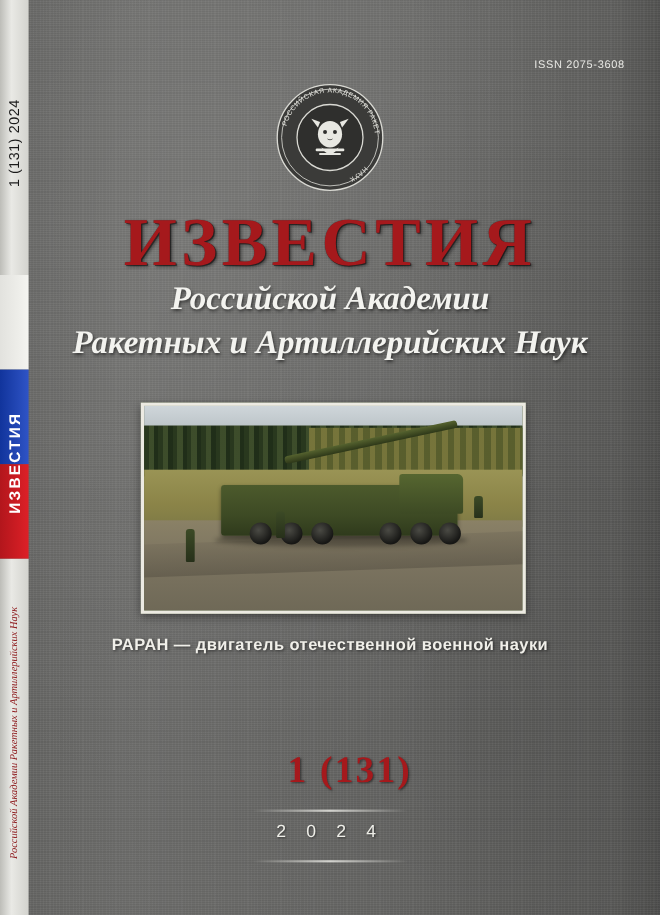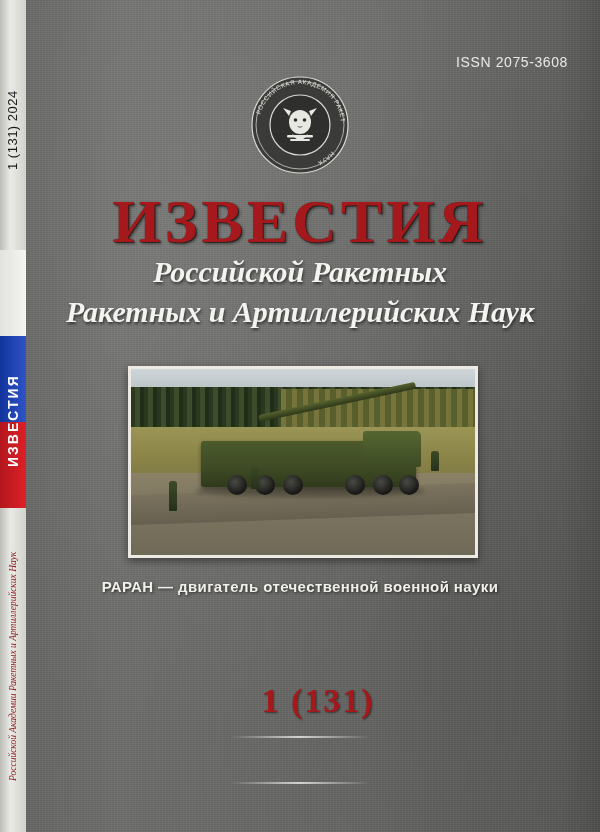--- a/index.html
+++ b/index.html
@@ -110,21 +110,21 @@
     font-style: italic;
     font-family: "Liberation Serif", serif;
     line-height: 26px;
   }
 
   
   .issn-top {
     position: absolute;
     right: 32px;
     top: 54px;
-    font-size: 14px;
+    font-size: 10px;
     color: #e8e8e4;
     letter-spacing: 0.6px;
     z-index: 4;
   }
 
   
   .emblem {
     position: absolute;
     left: 50%;
     top: 72px;
@@ -375,21 +375,21 @@
       </g>
       <g fill="#2f2f2d">
         <circle cx="48.5" cy="48" r="1.8"></circle>
         <circle cx="57.5" cy="48" r="1.8"></circle>
         <path d="M50 54 Q53 57 56 54 Q53 55.5 50 54 Z"></path>
       </g>
     </svg>
   </div>
 
   <div class="title-main">ИЗВЕСТИЯ</div>
-  <div class="title-line2">Российской Ракетных</div>
+  <div class="title-line2">Российской Академии</div>
   <div class="title-line3">Ракетных и Артиллерийских Наук</div>
 
   <div class="photo-frame">
     <div class="photo-inner">
       <div class="ph-sky"></div>
       <div class="ph-forest"></div>
       <div class="ph-forest2"></div>
       <div class="ph-field"></div>
       <div class="ph-ground"></div>
       <div class="ph-track"></div>
@@ -407,15 +407,16 @@
       <div class="ph-soldier" style="left:38px; top:112px; height:30px;"></div>
       <div class="ph-soldier" style="left:120px; top:96px;"></div>
       <div class="ph-soldier" style="left:300px; top:82px; height:20px;"></div>
     </div>
   </div>
 
   <div class="slogan">РАРАН — двигатель отечественной военной науки</div>
 
   <div class="issue-no">1 (131)</div>
   <div class="rule"></div>
+  <div class="year">2 0 2 4</div>
   <div class="rule second"></div>
 
 </div>
 
 </body></html>

